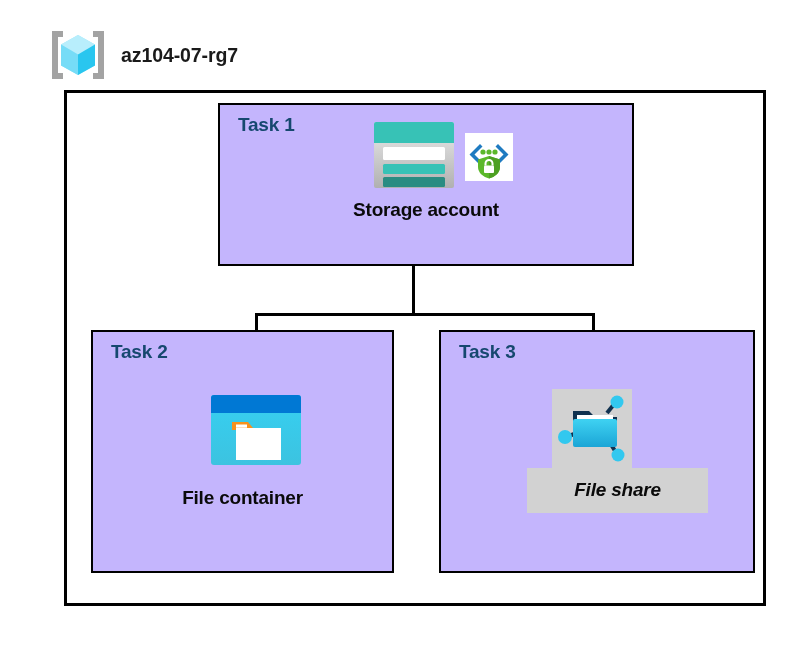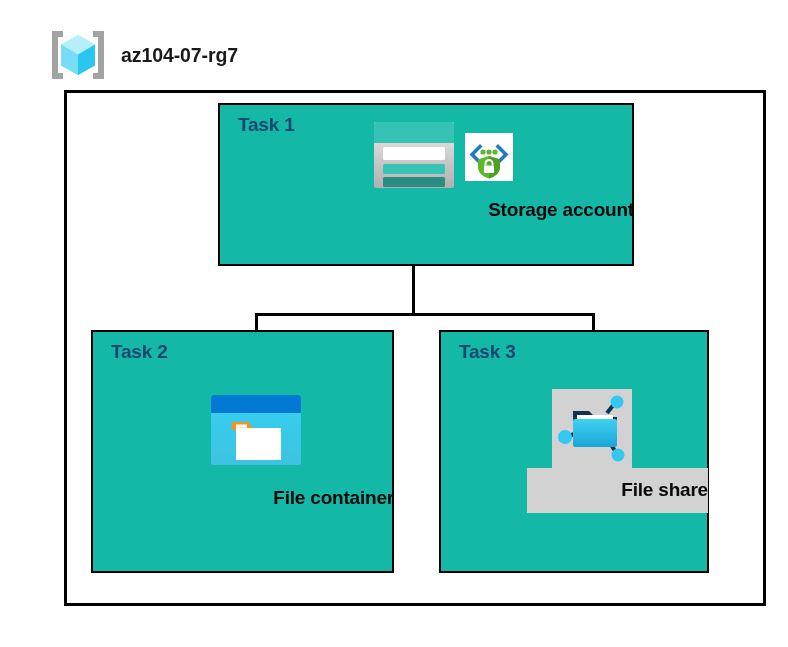--- a/index.html
+++ b/index.html
@@ -55,45 +55,45 @@
     width: 702px;
     height: 516px;
     border: 3px solid #000000;
     box-sizing: border-box;
     background: #ffffff;
   }
 
   
   .task-box {
     position: absolute;
-    background: #14b8a6;
+    background: #c4b5fd;
     border: 2px solid #000000;
     box-sizing: border-box;
   }
   #task-1-box { left: 199px; top: 103px; width: 416px; height: 163px; }
   #task-2-box { left: 72px;  top: 330px; width: 303px; height: 243px; padding-left: 34px; }
-  #task-3-box { left: 420px; top: 330px; width: 270px; height: 243px; }
+  #task-3-box { left: 420px; top: 330px; width: 316px; height: 243px; }
 
   .task-label {
     position: absolute;
     left: 18px;
     top: 9px;
     font-size: 19px;
     font-weight: bold;
     color: #16486f;
     letter-spacing: -0.2px;
   }
 
   .node-label {
     position: absolute;
     font-size: 19px;
     font-weight: bold;
     color: #0a0a0a;
     white-space: nowrap;
-    text-align: right;
+    text-align: center;
     letter-spacing: -0.2px;
   }
 
   
   .conn {
     position: absolute;
     background: #000000;
   }
   .conn-v { width: 3px; }
   .conn-h { height: 3px; }
@@ -148,21 +148,21 @@
     height: 45px;
     background: #d2d2d2;
   }
   #fileshare-icon-wrap {
     position: absolute;
     left: 536px;
     top: 391px;
     width: 76px;
     height: 76px;
   }
-  #fileshare-label { left: 508px; top: 479px; width: 181px; }
+  #fileshare-label { left: 508px; top: 479px; width: 181px; font-style: italic; }
 </style>
 </head>
 <body>
 
 <div class="stage">
 
   <div class="rg-header">
     <div class="rg-icon">
       <svg width="58" height="54" viewBox="0 0 58 54" xmlns="http://www.w3.org/2000/svg">
 

